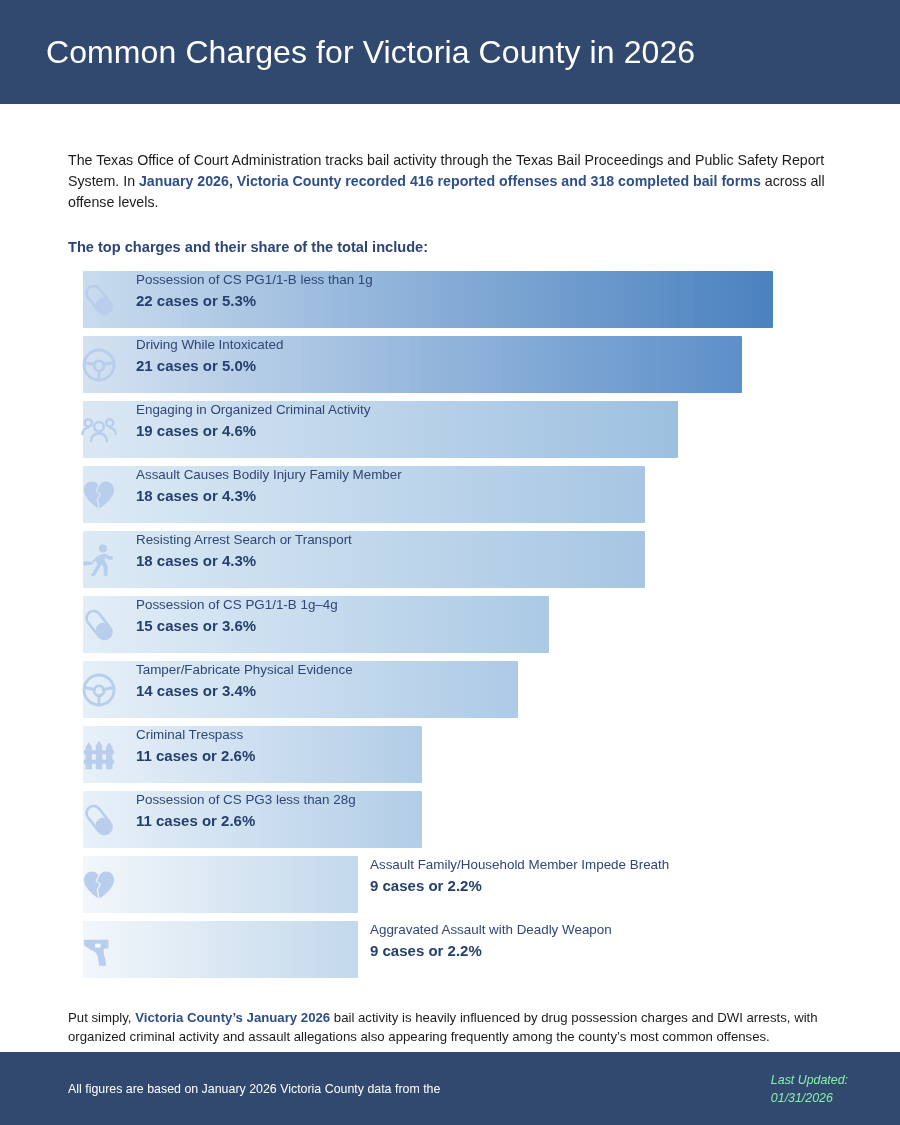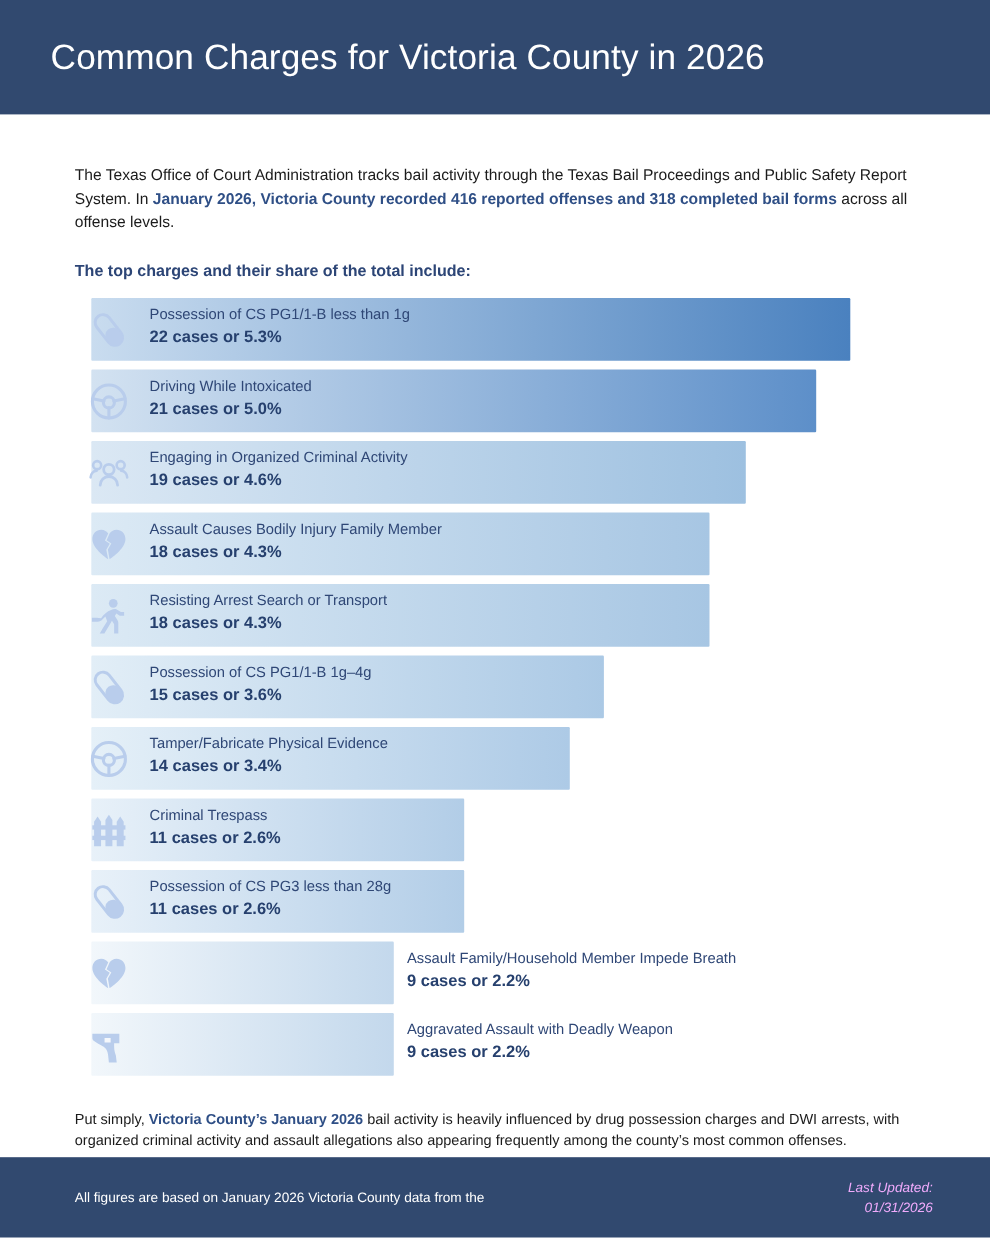--- a/index.html
+++ b/index.html
@@ -102,21 +102,20 @@
     justify-content: center;
   }
   .icon-cell svg {
     display: block;
   }
   .bar-text {
     position: relative;
     z-index: 3;
     display: flex;
     flex-direction: column;
-    justify-content: center;
     height: 50px;
     padding-left: 6px;
   }
   .bar-text.outside {
     padding-left: 0;
   }
   .charge-name {
     font-size: 13.4px;
     color: #2f4776;
     line-height: 17px;
@@ -151,25 +150,25 @@
     padding: 0 52px 0 68px;
     box-sizing: border-box;
   }
   .footer-left {
     color: #ffffff;
     font-size: 12.4px;
     line-height: 18px;
     text-align: center;
   }
   .footer-right {
-    color: #f0abfc;
+    color: #86efac;
     font-size: 12.4px;
     line-height: 18px;
     font-style: italic;
-    text-align: right;
+    text-align: left;
   }
 </style>
 </head>
 <body>
 
 <div class="page">
 
   <div class="header">
     <div class="header-title">Common Charges for Victoria County in 2026</div>
   </div>

